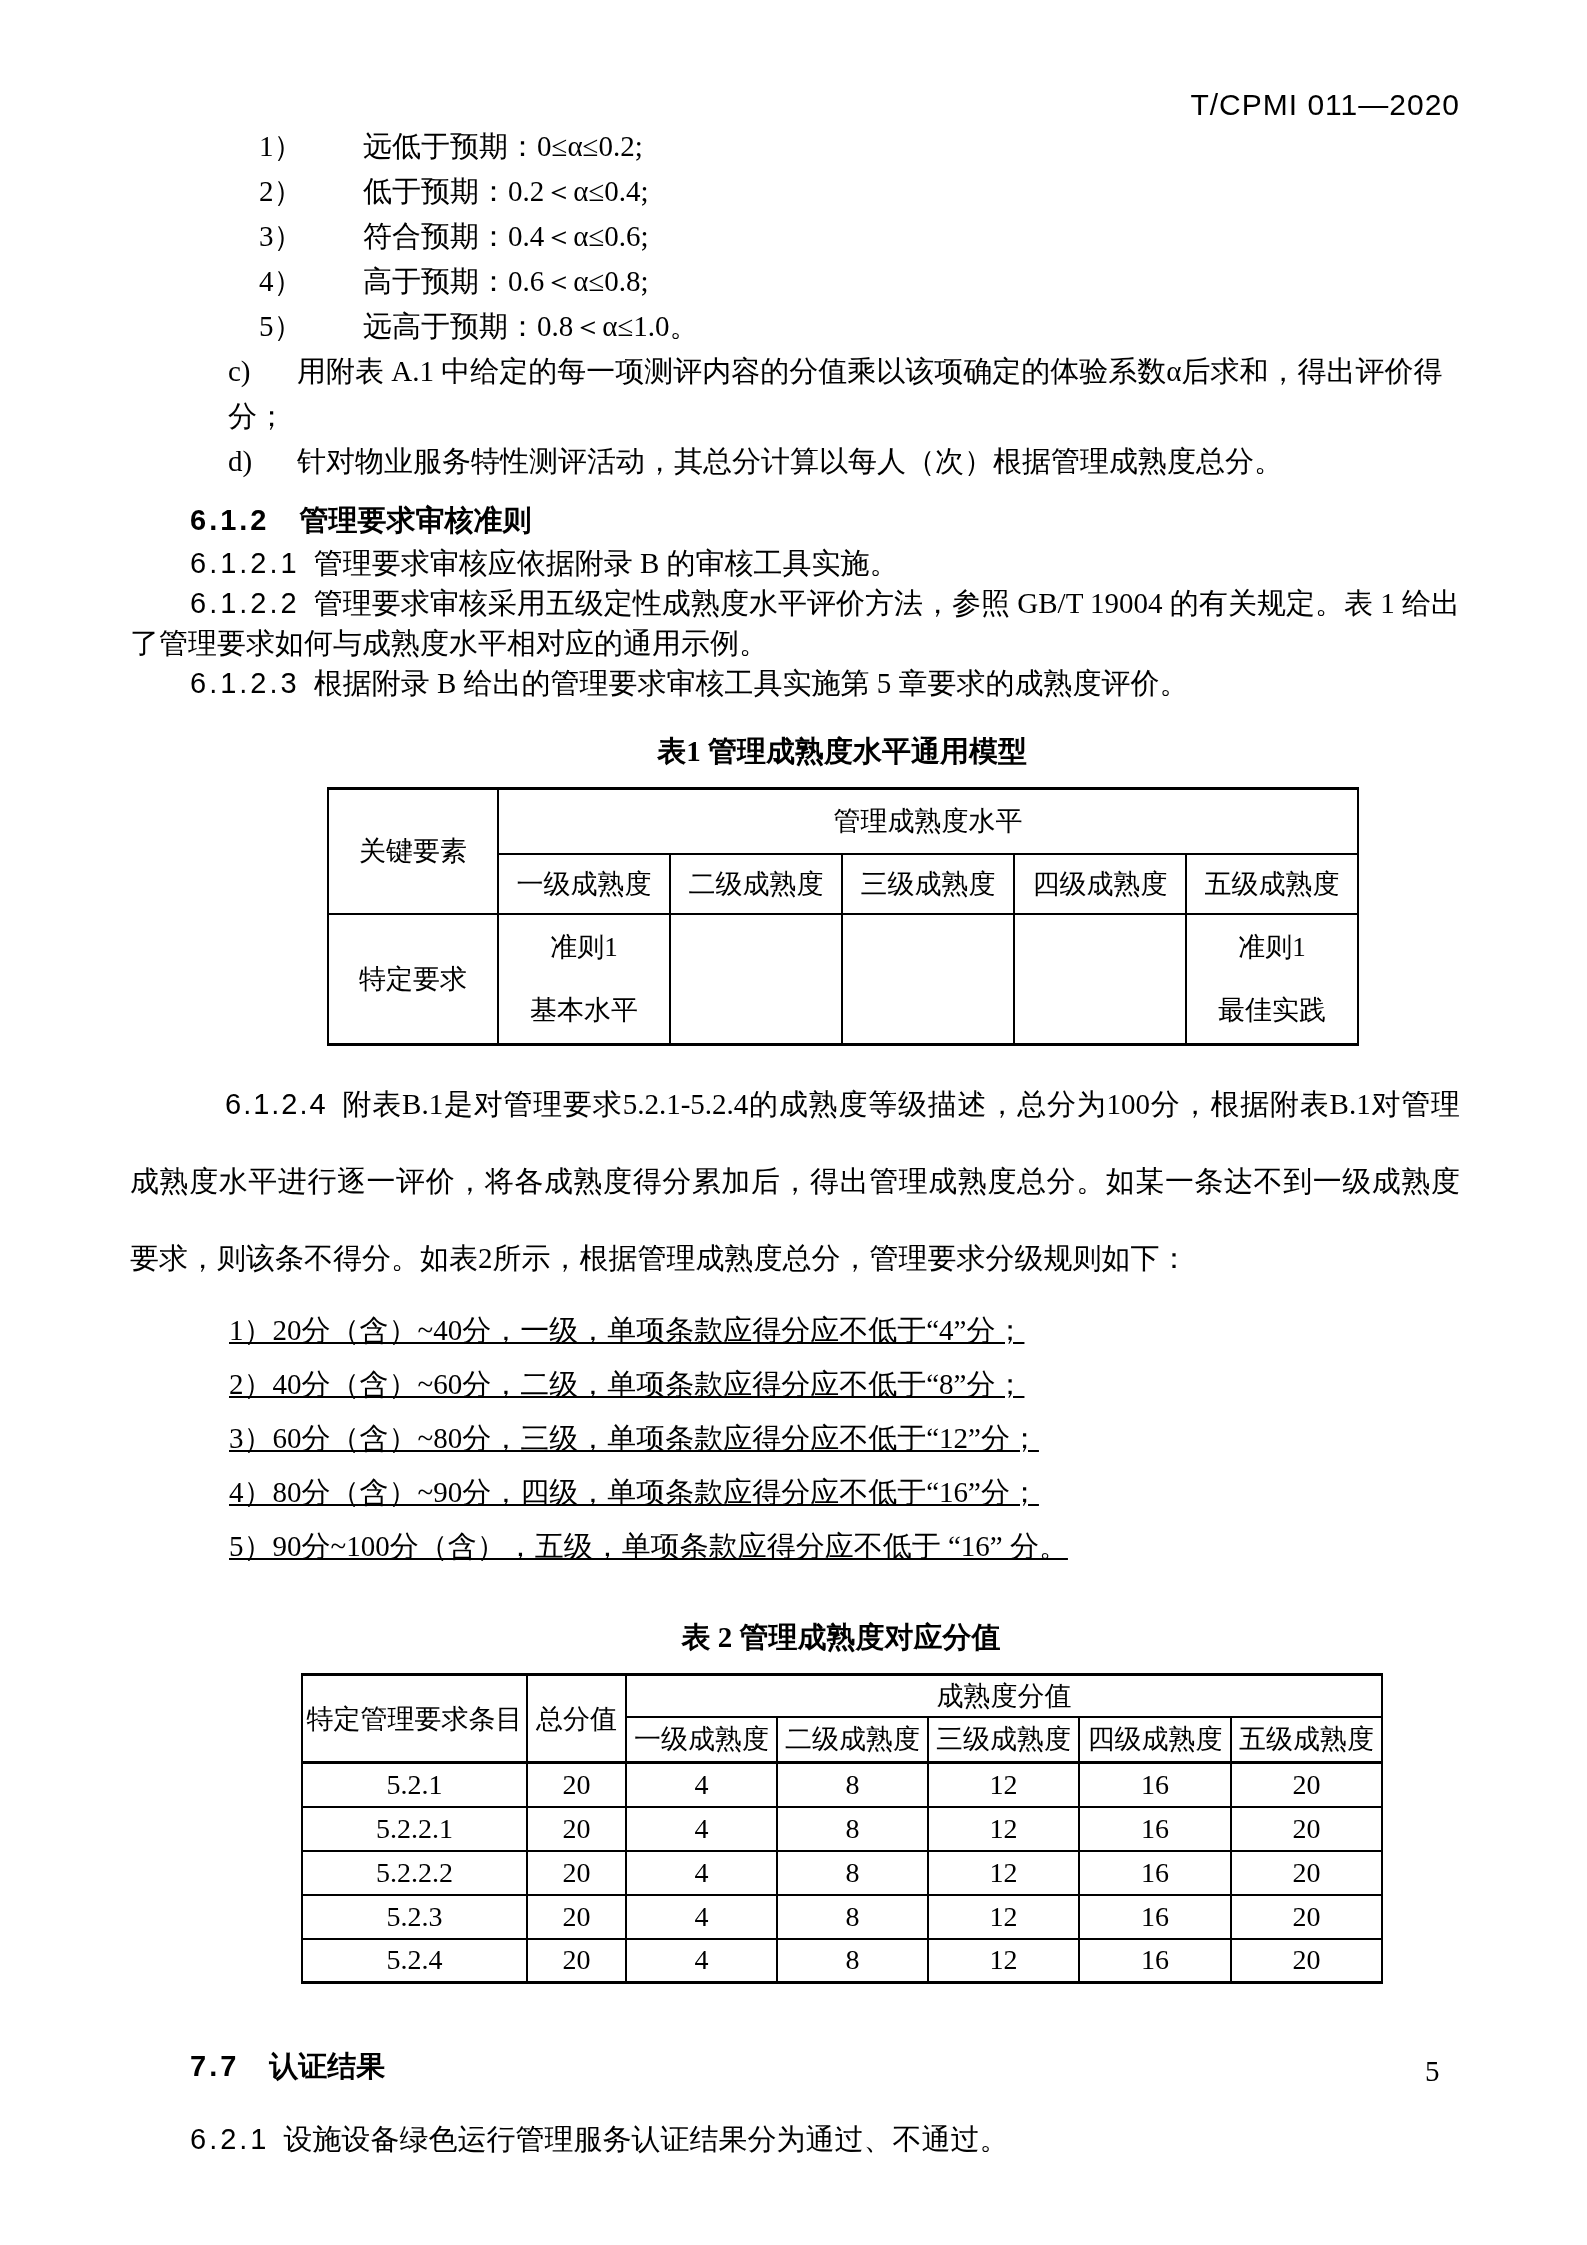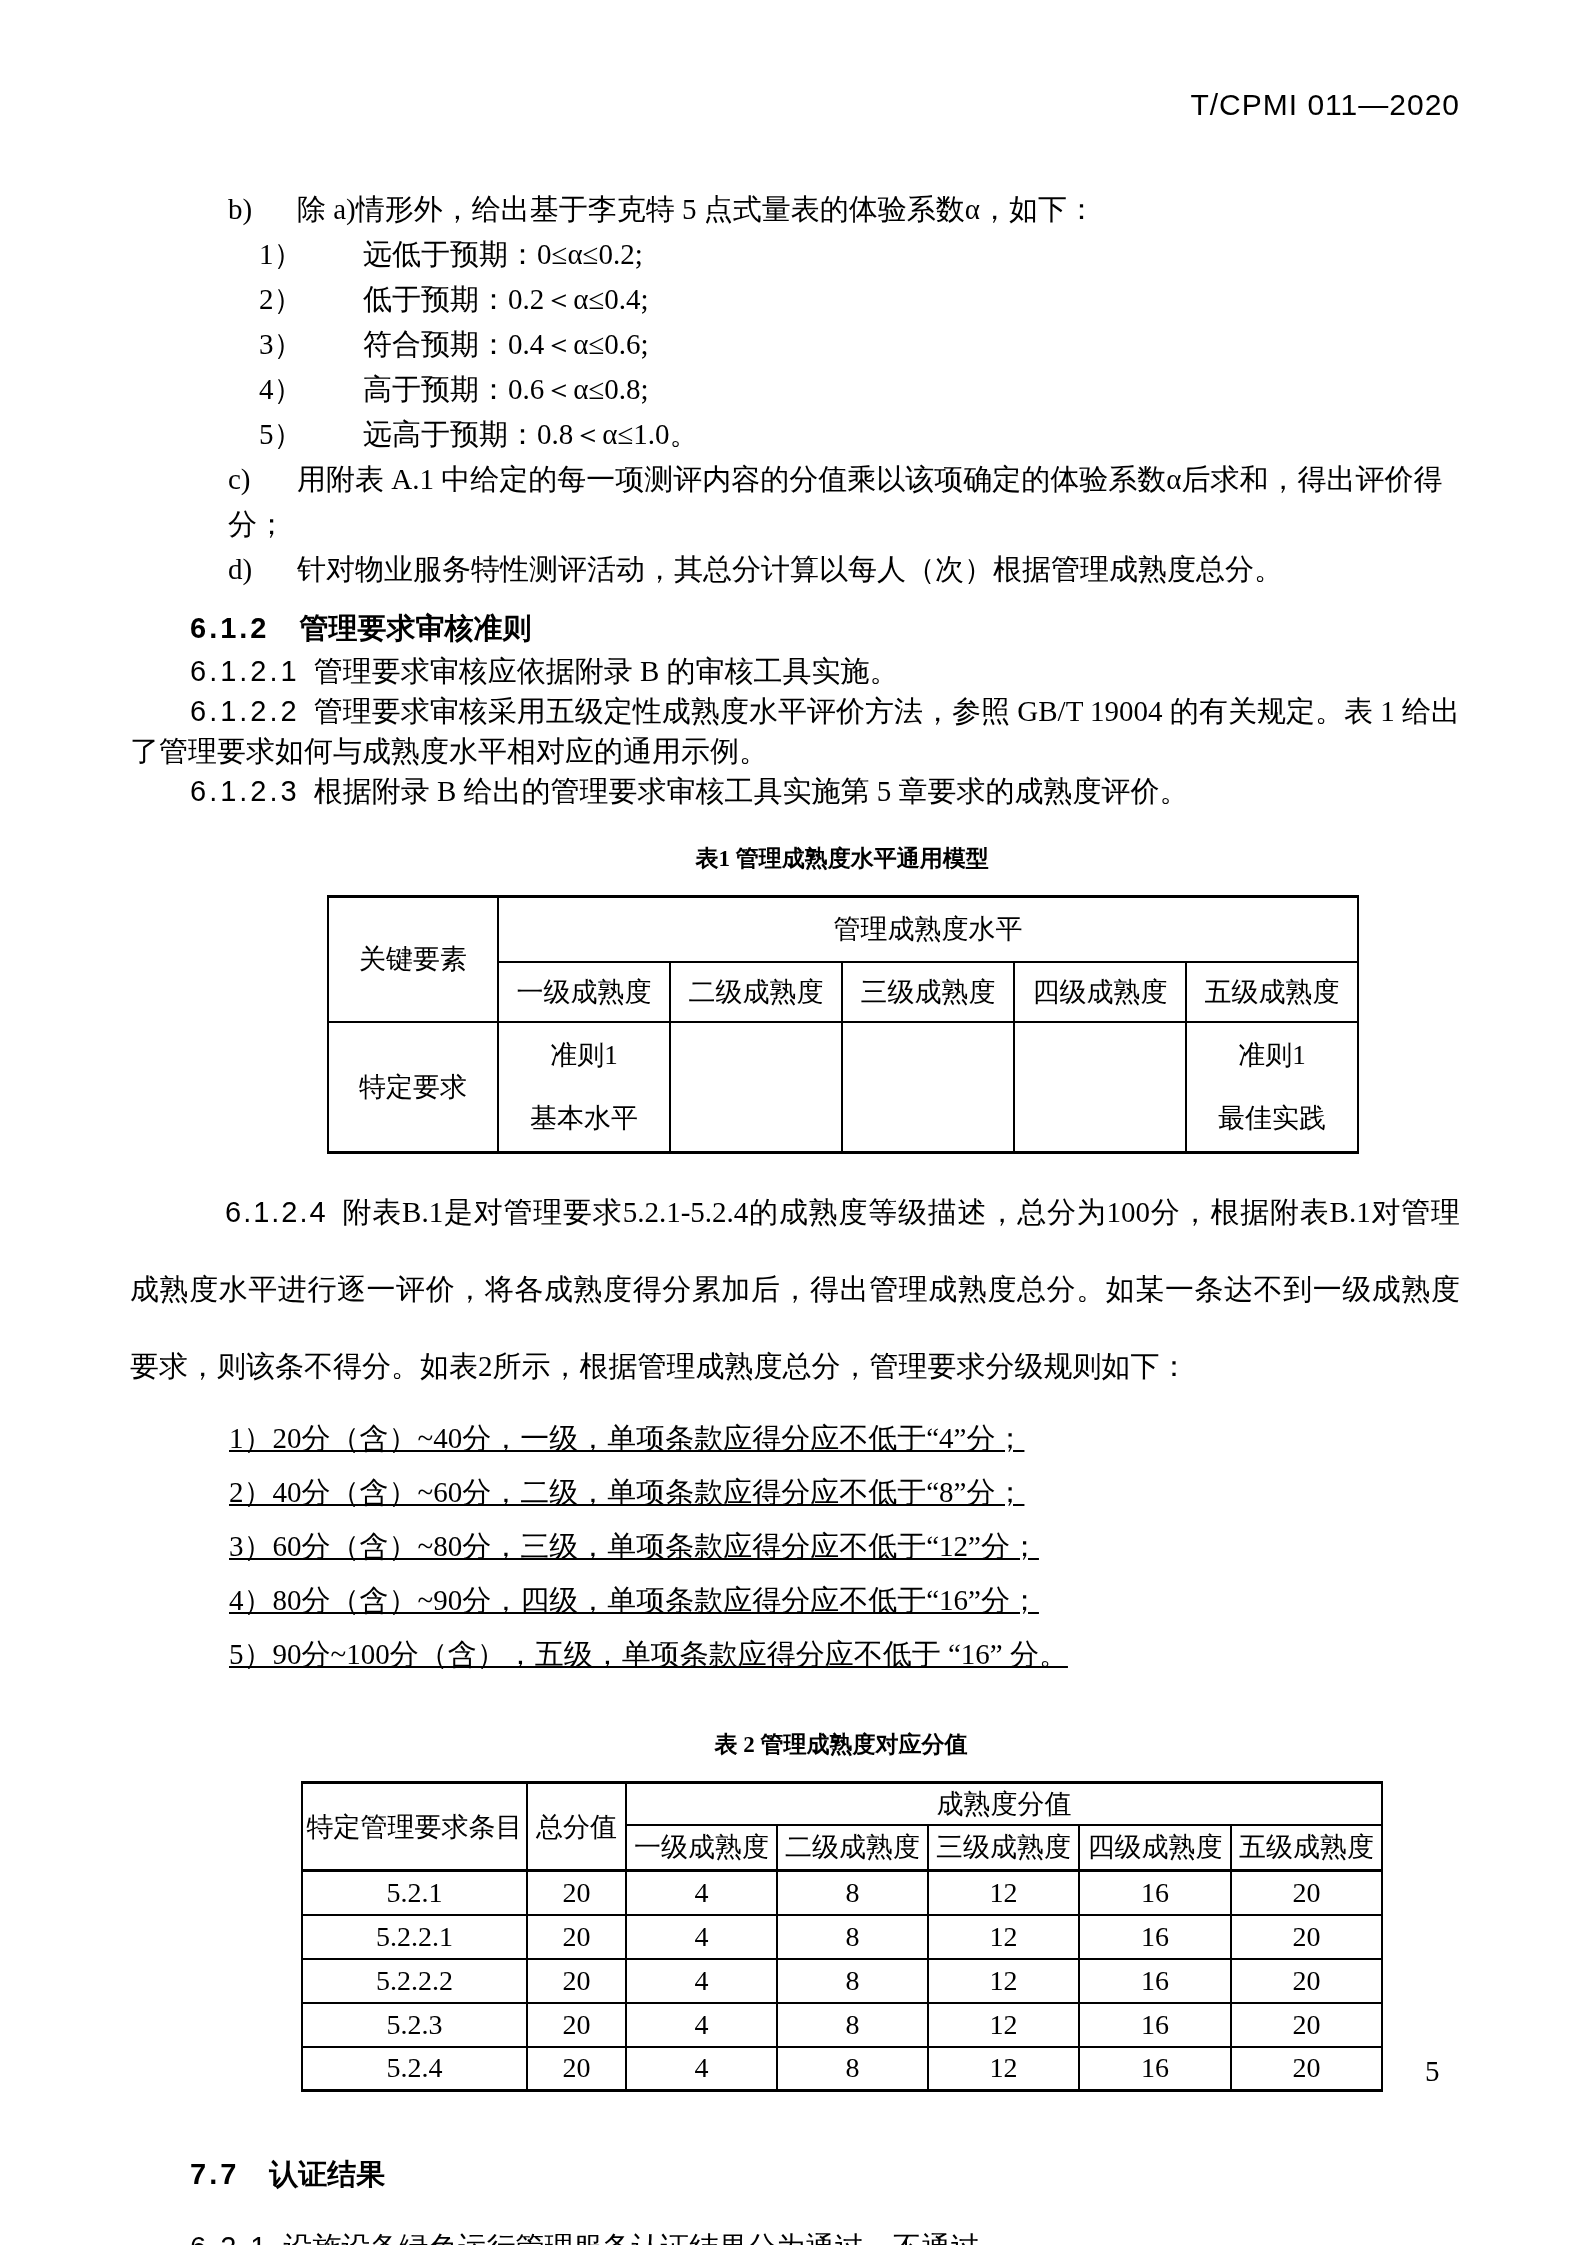--- a/index.html
+++ b/index.html
@@ -35,21 +35,21 @@
   .h2 .cnum { margin-right:30px; }
 
   .clause { font-size:29px; line-height:40px; text-align:justify; text-indent:60px; }
   .clause .cnum { margin-right:14px; }
 
   .cnum {
     font-family:"Liberation Sans","DejaVu Sans",sans-serif;
     letter-spacing:3px;
   }
 
-  .caption { font-size:23px; font-weight:bold; line-height:40px; text-align:center; }
+  .caption { font-size:29px; font-weight:bold; line-height:40px; text-align:center; }
   .cap1 { margin-top:28px; margin-left:197px; width:1030px; }
   .cap2 { margin-top:44px; margin-left:171px; width:1080px; }
 
   table { border-collapse:collapse; table-layout:fixed; }
   td {
     border:2px solid #000; text-align:center; vertical-align:middle;
     font-size:27px; overflow:hidden;
   }
   .t1 { margin-top:16px; margin-left:197px; width:1030px; border-top:3px solid #000; border-bottom:3px solid #000; }
   .t1 .r1 td { height:65px; }
@@ -84,23 +84,20 @@
   }
 </style>
 </head>
 <body>
 
 <div class="page">
 
   <div class="content">
     <div class="doc-header">T/CPMI 011—2020</div>
 
-    <div class="line row-bcd" style="margin-top:63px;">
-      <span class="lbl">b)</span><span>除 a)情形外，给出基于李克特 5 点式量表的体验系数α，如下：</span>
-    </div>
 
     <div class="line sub-item">
       <span class="num">1）</span><span>远低于预期：0≤α≤0.2;</span>
     </div>
     <div class="line sub-item">
       <span class="num">2）</span><span>低于预期：0.2＜α≤0.4;</span>
     </div>
     <div class="line sub-item">
       <span class="num">3）</span><span>符合预期：0.4＜α≤0.6;</span>
     </div>

